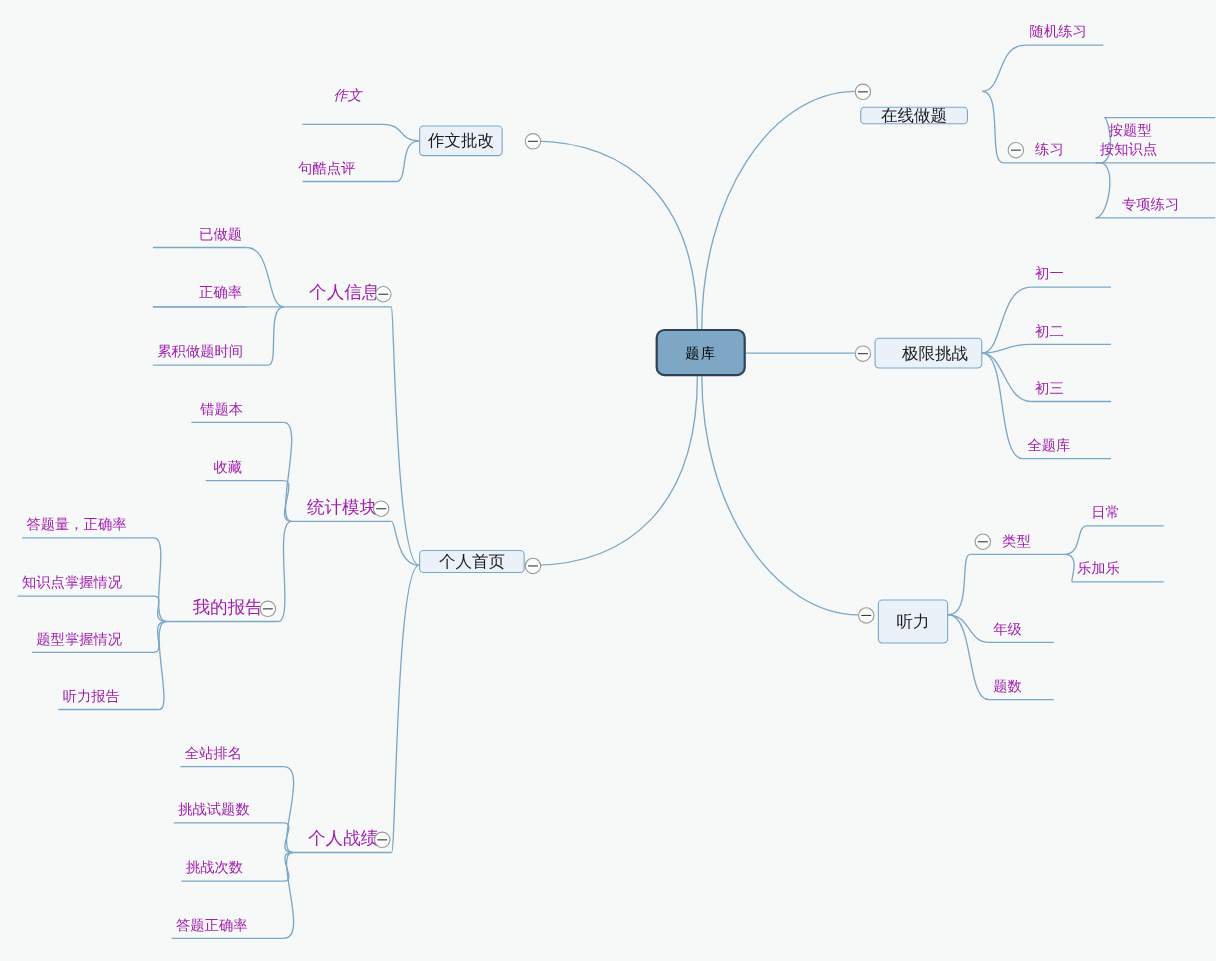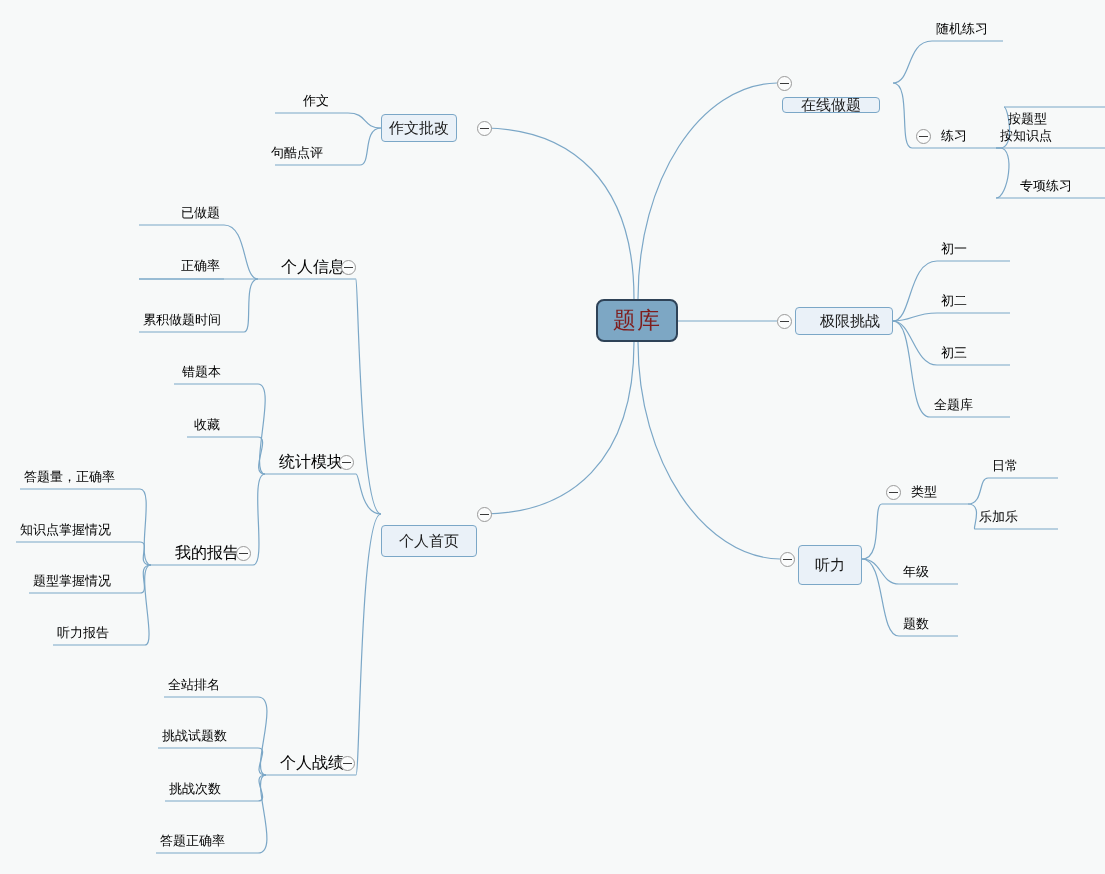--- a/index.html
+++ b/index.html
@@ -12,42 +12,42 @@
   #canvas{position:absolute;inset:0;width:1105px;height:874px;}
   svg.links{position:absolute;left:0;top:0;width:1105px;height:874px;pointer-events:none;}
 
   
   .root-node{
     position:absolute;
     box-sizing:border-box;
     background:#7da7c4;
     border:2px solid #2e4257;
     border-radius:8px;
-    color:#7f1d1d;
-    font-size:23px;
+    color:#000000;
+    font-size:13px;
     letter-spacing:1px;
     display:flex;align-items:center;justify-content:center;
     white-space:nowrap;
   }
   
   .box-node{
     position:absolute;
     box-sizing:border-box;
     background:#eaf1f8;
     border:1px solid #7ba7c7;
     border-radius:4px;
     color:#1b1b1b;
     font-size:15px;
     display:flex;align-items:center;justify-content:center;
     white-space:nowrap;
   }
   
   .text-node{
     position:absolute;
-    color:#000000;
+    color:#a21caf;
     font-size:13px;
     white-space:nowrap;
     line-height:16px;
   }
   .text-node.mid{font-size:16px;}
 
   
   .toggle{
     position:absolute;
     width:15px;height:15px;
@@ -234,28 +234,28 @@
   </div>
   <div class="text-node" style="left:903px;top:616px;">
     <span>题数</span>
   </div>
 
   <div class="box-node" style="left:381px;top:114px;width:76px;height:28px;">
     <span>作文批改</span>
   </div>
   <div class="toggle" style="left:477px;top:121px;"></div>
 
-  <div class="text-node" style="left:303px;top:93px;">
+  <div class="text-node" style="left:303px;top:79px;font-style:italic;">
     <span>作文</span>
   </div>
   <div class="text-node" style="left:271px;top:145px;">
     <span>句酷点评</span>
   </div>
 
-  <div class="box-node" style="left:381px;top:500px;width:96px;height:32px;margin-top:25px;">
+  <div class="box-node" style="left:381px;top:500px;width:96px;height:21px;">
     <span>个人首页</span>
   </div>
   <div class="toggle" style="left:477px;top:507px;"></div>
 
   <div class="text-node mid" style="left:281px;top:259px;">
     <span>个人信息</span>
   </div>
   <div class="toggle" style="left:341px;top:260px;"></div>
 
   <div class="text-node" style="left:181px;top:205px;">

